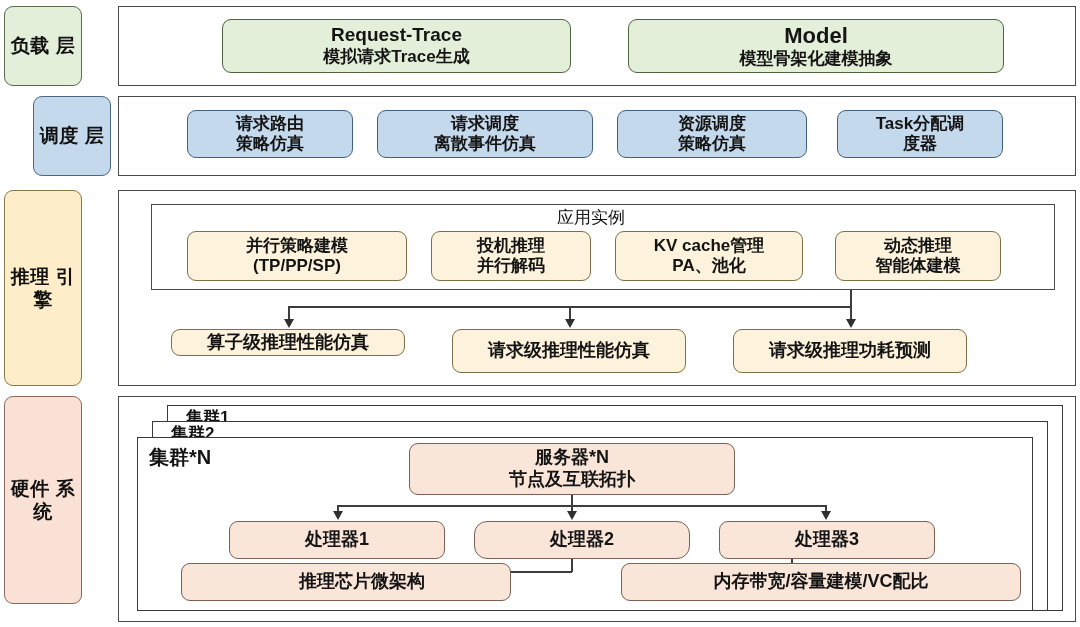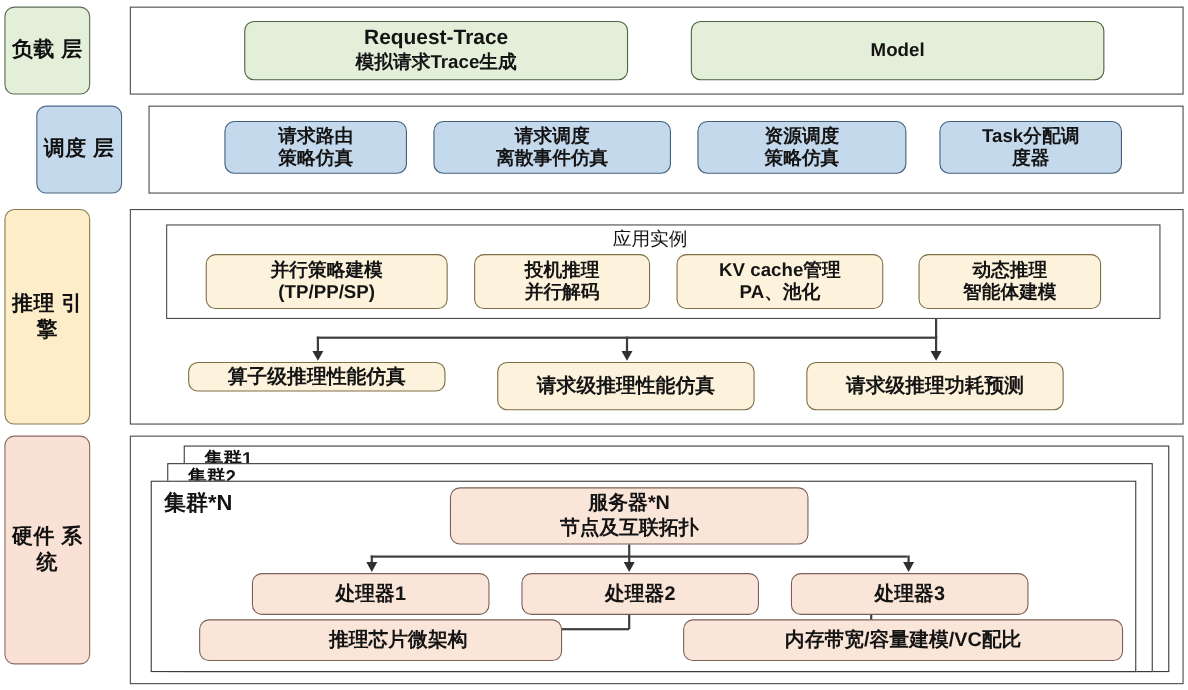--- a/index.html
+++ b/index.html
@@ -103,28 +103,29 @@
 
   <div class="layer-chip chip-green" style="top:6px;height:80px;">负载
 层</div>
 
   <div class="panel" style="top:6px;height:80px;">
     <div class="node n-green" style="left:103px;top:12px;width:349px;height:54px;font-size:17px;">
       <span style="font-size:19px;">Request-Trace</span>
       <span>模拟请求Trace生成</span>
     </div>
     <div class="node n-green" style="left:509px;top:12px;width:376px;height:54px;font-size:17px;">
-      <span style="font-size:17px;">Model</span>
+      <span style="font-size:22px;">Model</span>
+      <span>模型骨架化建模抽象</span>
     </div>
   </div>
 
   <div class="layer-chip chip-blue" style="top:96px;height:80px;">调度
 层</div>
 
-  <div class="panel" style="top:96px;height:80px;margin-left:17px;">
+  <div class="panel" style="top:96px;height:80px;">
     <div class="node n-blue" style="left:68px;top:13px;width:166px;height:48px;font-size:17px;">
       <span>请求路由</span>
       <span>策略仿真</span>
     </div>
     <div class="node n-blue" style="left:258px;top:13px;width:216px;height:48px;font-size:17px;">
       <span>请求调度</span>
       <span>离散事件仿真</span>
     </div>
     <div class="node n-blue" style="left:498px;top:13px;width:190px;height:48px;font-size:17px;">
       <span>资源调度</span>
@@ -205,21 +206,21 @@
     <div class="ln ln-v" style="left:218px;top:108px;height:9px;"></div>
     <div class="arrowhead" style="left:213.5px;top:114px;"></div>
     <div class="ln ln-v" style="left:452px;top:108px;height:9px;"></div>
     <div class="arrowhead" style="left:447.5px;top:114px;"></div>
     <div class="ln ln-v" style="left:706px;top:108px;height:9px;"></div>
     <div class="arrowhead" style="left:701.5px;top:114px;"></div>
 
     <div class="node n-peach" style="left:110px;top:124px;width:216px;height:38px;font-size:18px;">
       <span>处理器1</span>
     </div>
-    <div class="node n-peach" style="left:355px;top:124px;width:216px;height:38px;font-size:18px;">
+    <div class="node n-peach" style="left:355px;top:124px;width:216px;height:38px;font-size:18px;border-radius:13px;">
       <span>处理器2</span>
     </div>
     <div class="node n-peach" style="left:600px;top:124px;width:216px;height:38px;font-size:18px;">
       <span>处理器3</span>
     </div>
 
     <div class="ln ln-v" style="left:452px;top:162px;height:13px;"></div>
     <div class="ln ln-h" style="left:195px;top:174px;width:258px;"></div>
     <div class="ln ln-v" style="left:195px;top:174px;height:7px;"></div>
     <div class="arrowhead" style="left:190.5px;top:178px;"></div>

